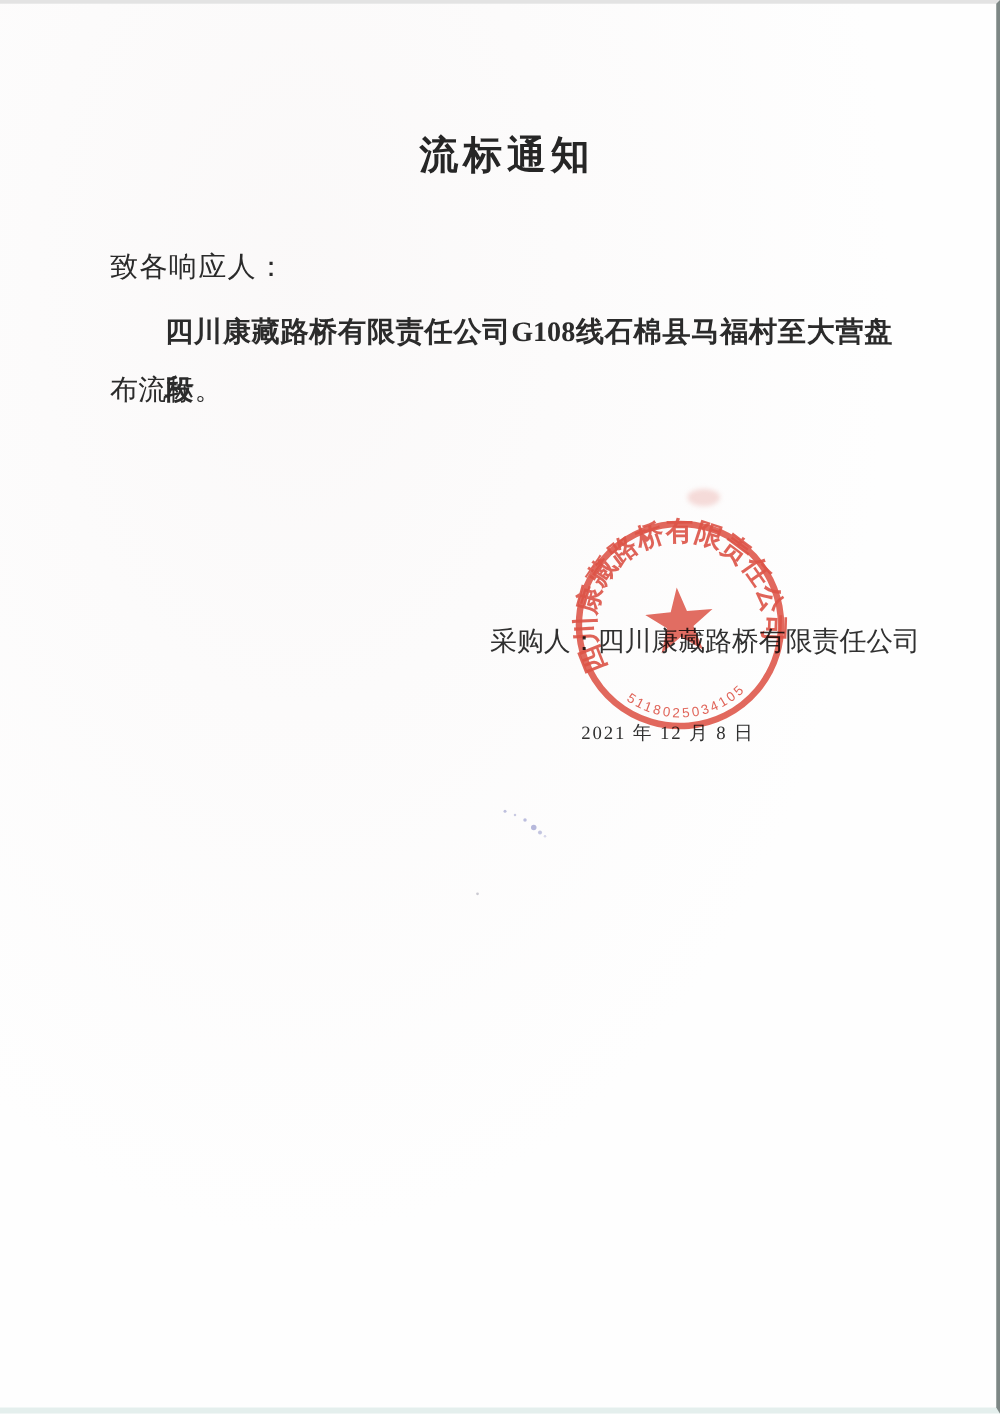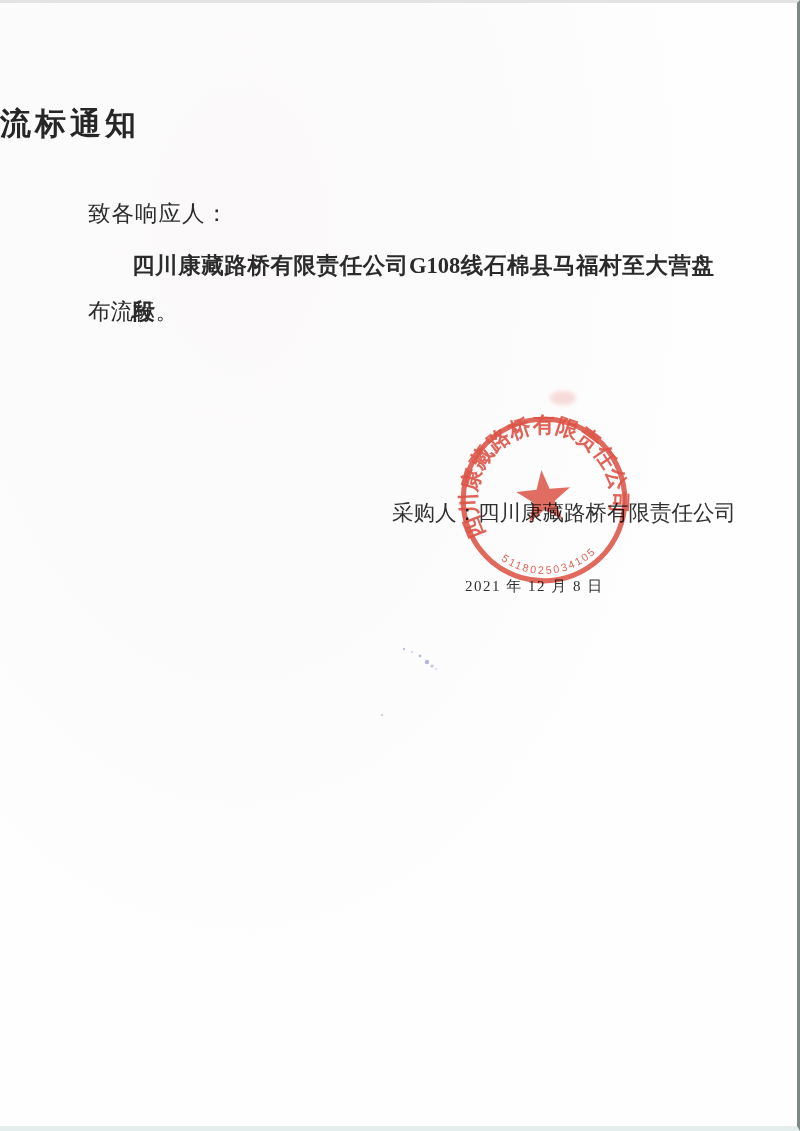--- a/index.html
+++ b/index.html
@@ -17,24 +17,26 @@
       radial-gradient(ellipse at 30% 20%, rgba(250,248,248,0.9), rgba(255,255,255,0) 60%),
       #fefefe;
     box-sizing: border-box;
     border-top: 3px solid #e3e3e3;
     border-right: 3px solid #7d8785;
     border-bottom: 5px solid #e4efed;
   }
   .doc-title {
     position: absolute;
     top: 100px; left: 0; right: 0;
+    text-align: center;
     font-size: 31px;
     font-weight: bold;
     letter-spacing: 4px;
     color: #262626;
+    padding-left: 14px; 
   }
   .salutation {
     position: absolute;
     left: 88px; top: 195px;
     font-size: 22.5px;
     letter-spacing: 1px;
     font-family: Liberation Mono, monospace;
   }
   .body-text {
     position: absolute;

